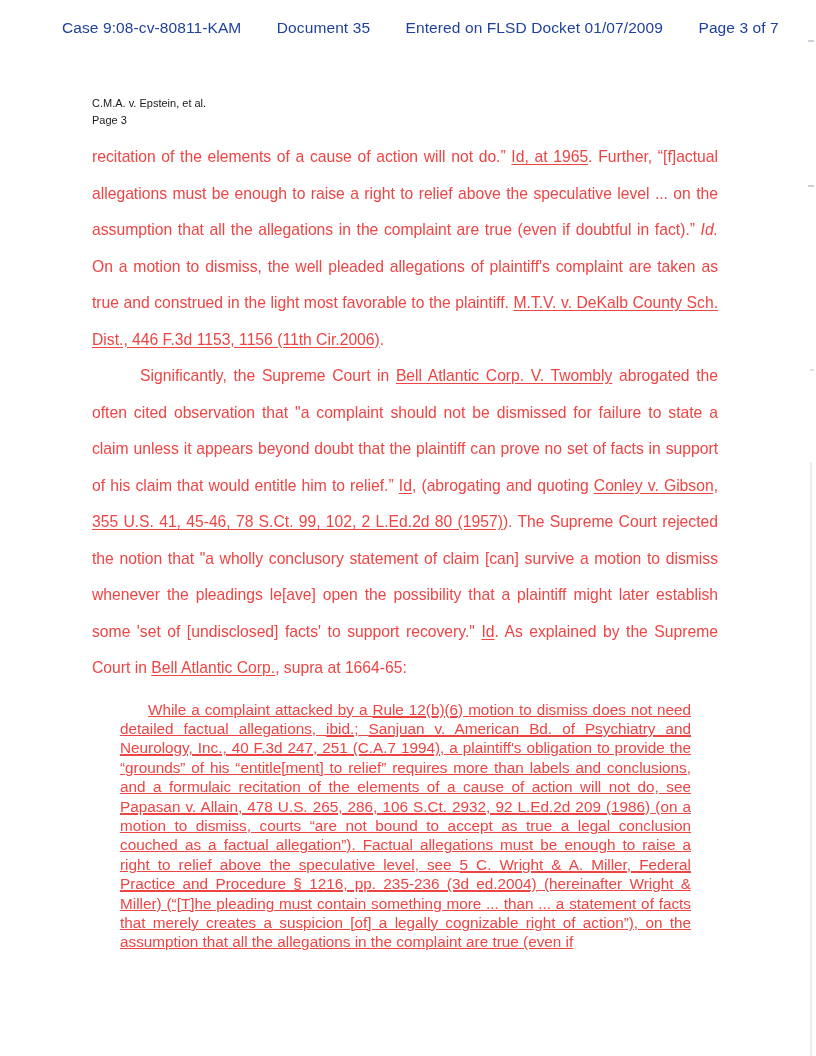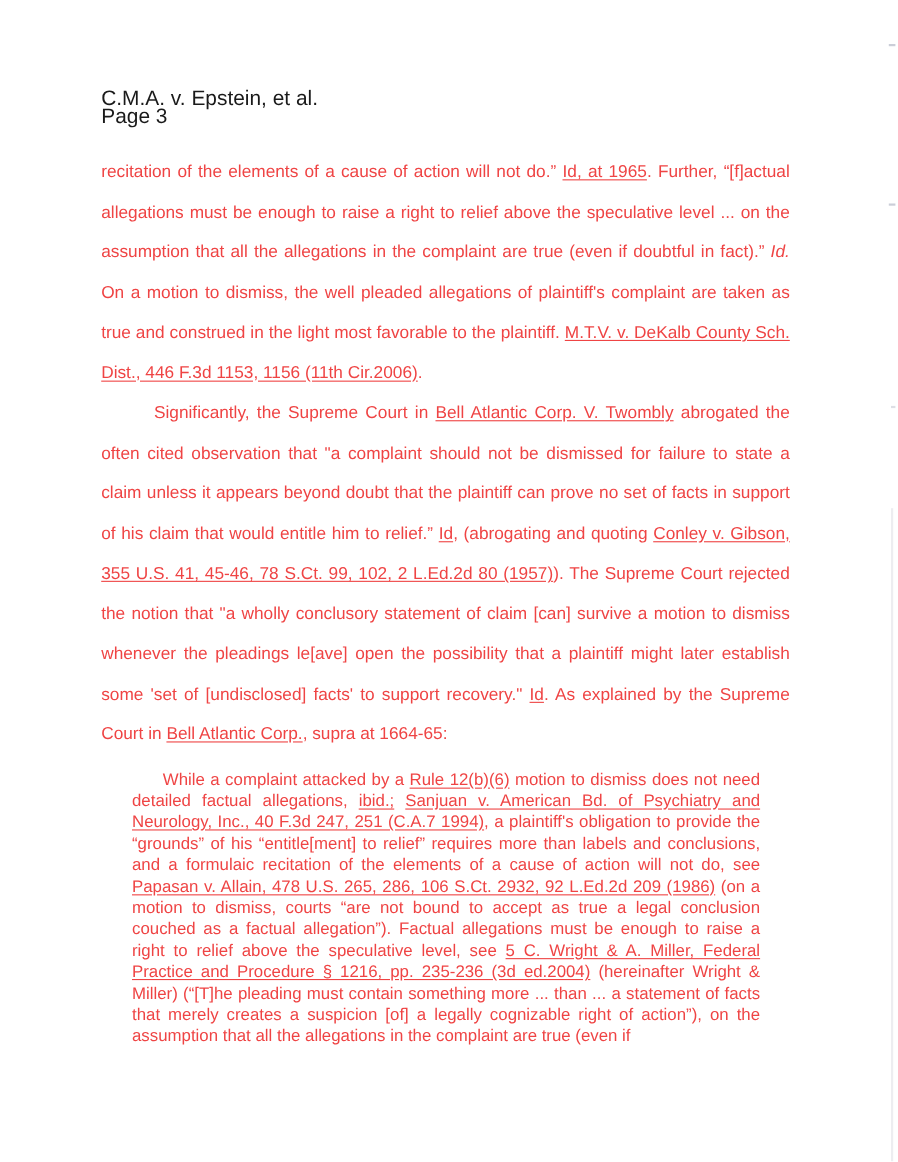--- a/index.html
+++ b/index.html
@@ -20,22 +20,22 @@
     top: 19px; left: 62px;
     font-size: 15.5px;
     letter-spacing: 0.1px;
     white-space: nowrap;
   }
   .docket-header span { display: inline-block; }
   .docket-header span + span { margin-left: 31px; }
   
   .caption {
     position: absolute;
-    top: 82px; left: 92px;
-    font-size: 19px;
+    top: 95px; left: 92px;
+    font-size: 11px;
     line-height: 16.5px;
     color: #1a1a1a;
   }
   
   .body-text {
     position: absolute;
     top: 139px; left: 92px;
     width: 626px;
     font-size: 15.7px;
     line-height: 36.5px;
@@ -45,20 +45,21 @@
   .para { margin: 0; }
   .para.indent { text-indent: 48px; }
   .run-underline { text-decoration: underline; text-underline-offset: 2px; }
   .run-italic { font-style: italic; }
   blockquote.bquote {
     margin: 13px 27px 0 28px;
     font-size: 15.3px;
     line-height: 19.4px;
     text-align: justify;
     text-indent: 28px;
+    text-decoration: underline;
   }
   
   .scan-edge-line {
     position: absolute;
     right: 4px; top: 462px; bottom: 0;
     width: 2px;
     background: #ededf0;
   }
   .scan-mark {
     position: absolute;
@@ -69,20 +70,26 @@
   }
   .scan-mark.m1 { top: 40px; }
   .scan-mark.m2 { top: 185px; }
   .scan-mark.m3 { top: 369px; width: 4px; opacity: 0.4; }
 </style>
 </head>
 <body>
 
 <div class="page">
 
+  <div class="docket-header" style="color: rgb(30, 64, 158);">
+    <span>Case 9:08-cv-80811-KAM</span>
+    <span>Document 35</span>
+    <span>Entered on FLSD Docket 01/07/2009</span>
+    <span>Page 3 of 7</span>
+  </div>
 
   <div class="caption">
     <div>C.M.A. v. Epstein, et al.</div>
     <div>Page 3</div>
   </div>
 
   <div class="body-text" style="color: #ef4444;">
     <p class="para"><span>recitation of the elements of a cause of action will not do.” </span><span class="run-underline">Id, at 1965</span><span>. Further, “[f]actual allegations must be enough to raise a right to relief above the speculative level ... on the assumption that all the allegations in the complaint are true (even if doubtful in fact).” </span><span class="run-italic">Id.</span><span> On a motion to dismiss, the well pleaded allegations of plaintiff's complaint are taken as true and construed in the light most favorable to the plaintiff. </span><span class="run-underline">M.T.V. v. DeKalb County Sch. Dist., 446 F.3d 1153, 1156 (11th Cir.2006)</span><span>.</span></p>
     <p class="para indent"><span>Significantly, the Supreme Court in </span><span class="run-underline">Bell Atlantic Corp. V. Twombly</span><span> abrogated the often cited observation that "a complaint should not be dismissed for failure to state a claim unless it appears beyond doubt that the plaintiff can prove no set of facts in support of his claim that would entitle him to relief.” </span><span class="run-underline">Id</span><span>, (abrogating and quoting </span><span class="run-underline">Conley v. Gibson, 355 U.S. 41, 45-46, 78 S.Ct. 99, 102, 2 L.Ed.2d 80 (1957)</span><span>). The Supreme Court rejected the notion that "a wholly conclusory statement of claim [can] survive a motion to dismiss whenever the pleadings le[ave] open the possibility that a plaintiff might later establish some 'set of [undisclosed] facts' to support recovery." </span><span class="run-underline">Id</span><span>.  As explained by the Supreme Court in </span><span class="run-underline">Bell Atlantic Corp.</span><span>, supra at 1664-65:</span></p>
     <blockquote class="bquote"><span>While a complaint attacked by a </span><span class="run-underline">Rule 12(b)(6)</span><span> motion to dismiss does not need detailed factual allegations, </span><span class="run-underline">ibid.;</span><span> </span><span class="run-underline">Sanjuan v. American Bd. of Psychiatry and Neurology, Inc., 40 F.3d 247, 251 (C.A.7 1994)</span><span>, a plaintiff's obligation to provide the “grounds” of his “entitle[ment] to relief” requires more than labels and conclusions, and a formulaic recitation of the elements of a cause of action will not do, see </span><span class="run-underline">Papasan v. Allain, 478 U.S. 265, 286, 106 S.Ct. 2932, 92 L.Ed.2d 209 (1986)</span><span> (on a motion to dismiss, courts “are not bound to accept as true a legal conclusion couched as a factual allegation”). Factual allegations must be enough to raise a right to relief above the speculative level, see </span><span class="run-underline">5 C. Wright &amp; A. Miller, Federal Practice and Procedure § 1216, pp. 235-236 (3d ed.2004)</span><span> (hereinafter Wright &amp; Miller) (“[T]he pleading must contain something more ... than ... a statement of facts that merely creates a suspicion [of] a legally cognizable right of action”), on the assumption that all the allegations in the complaint are true (even if</span></blockquote>

